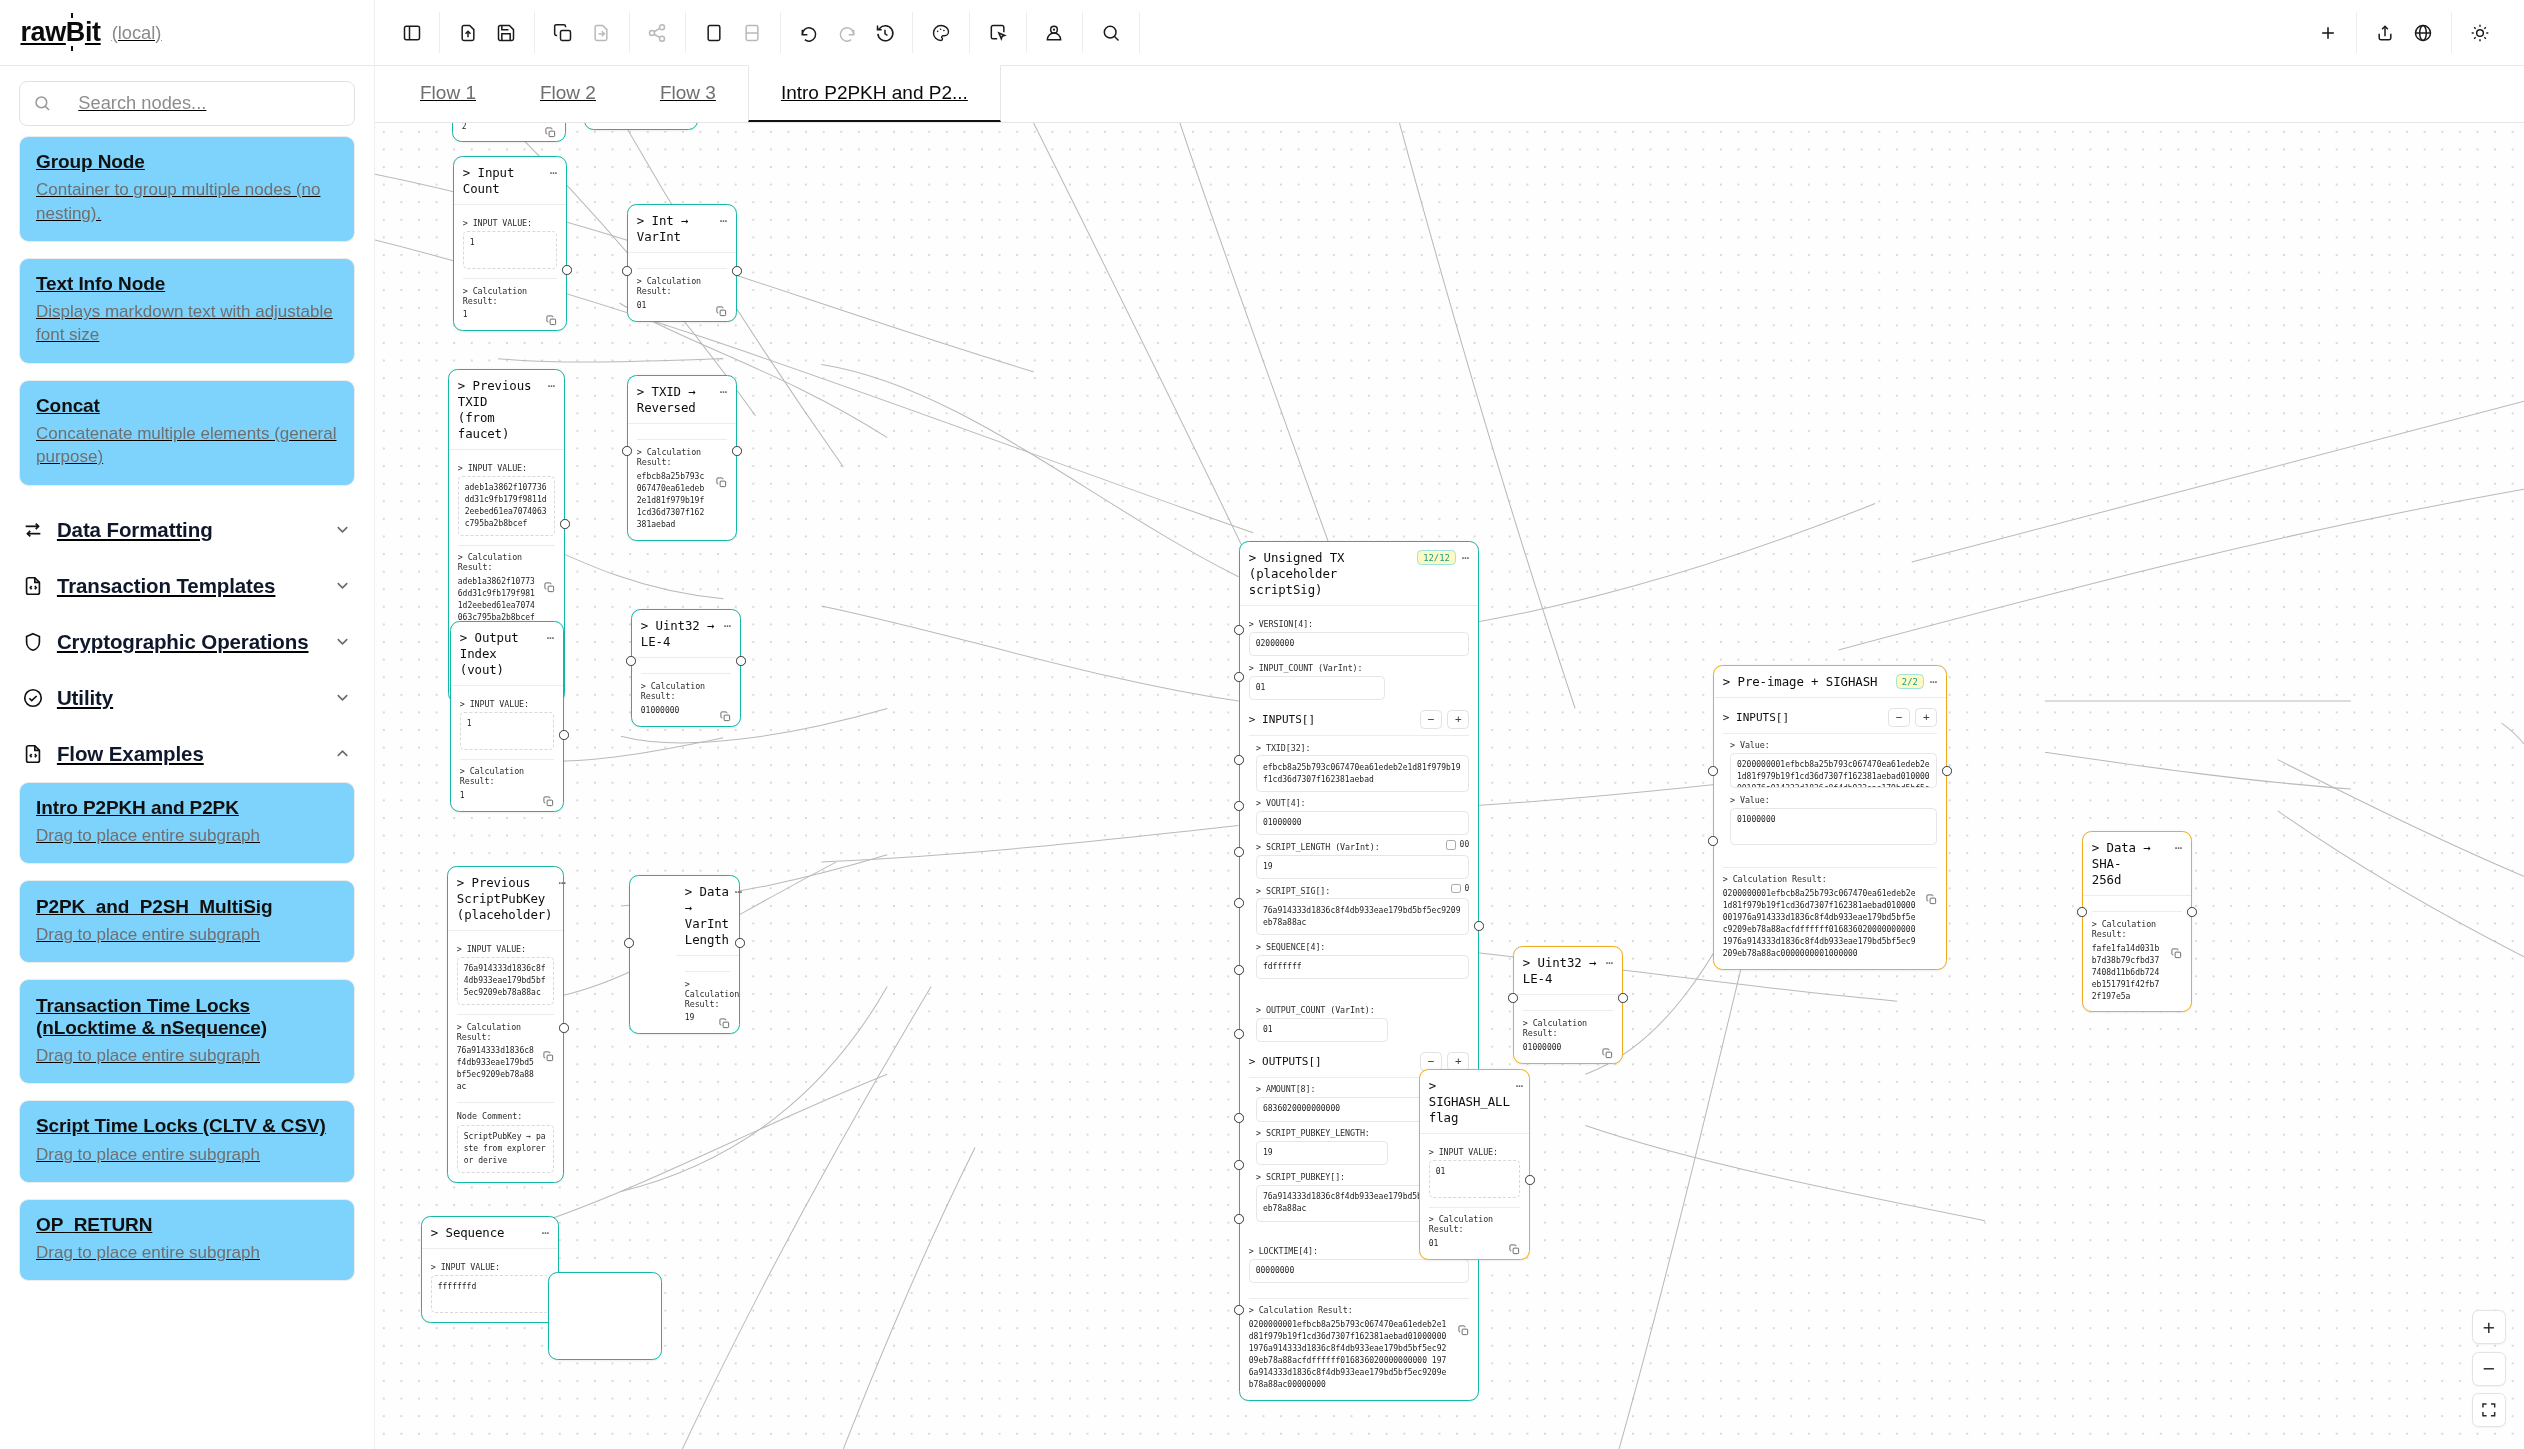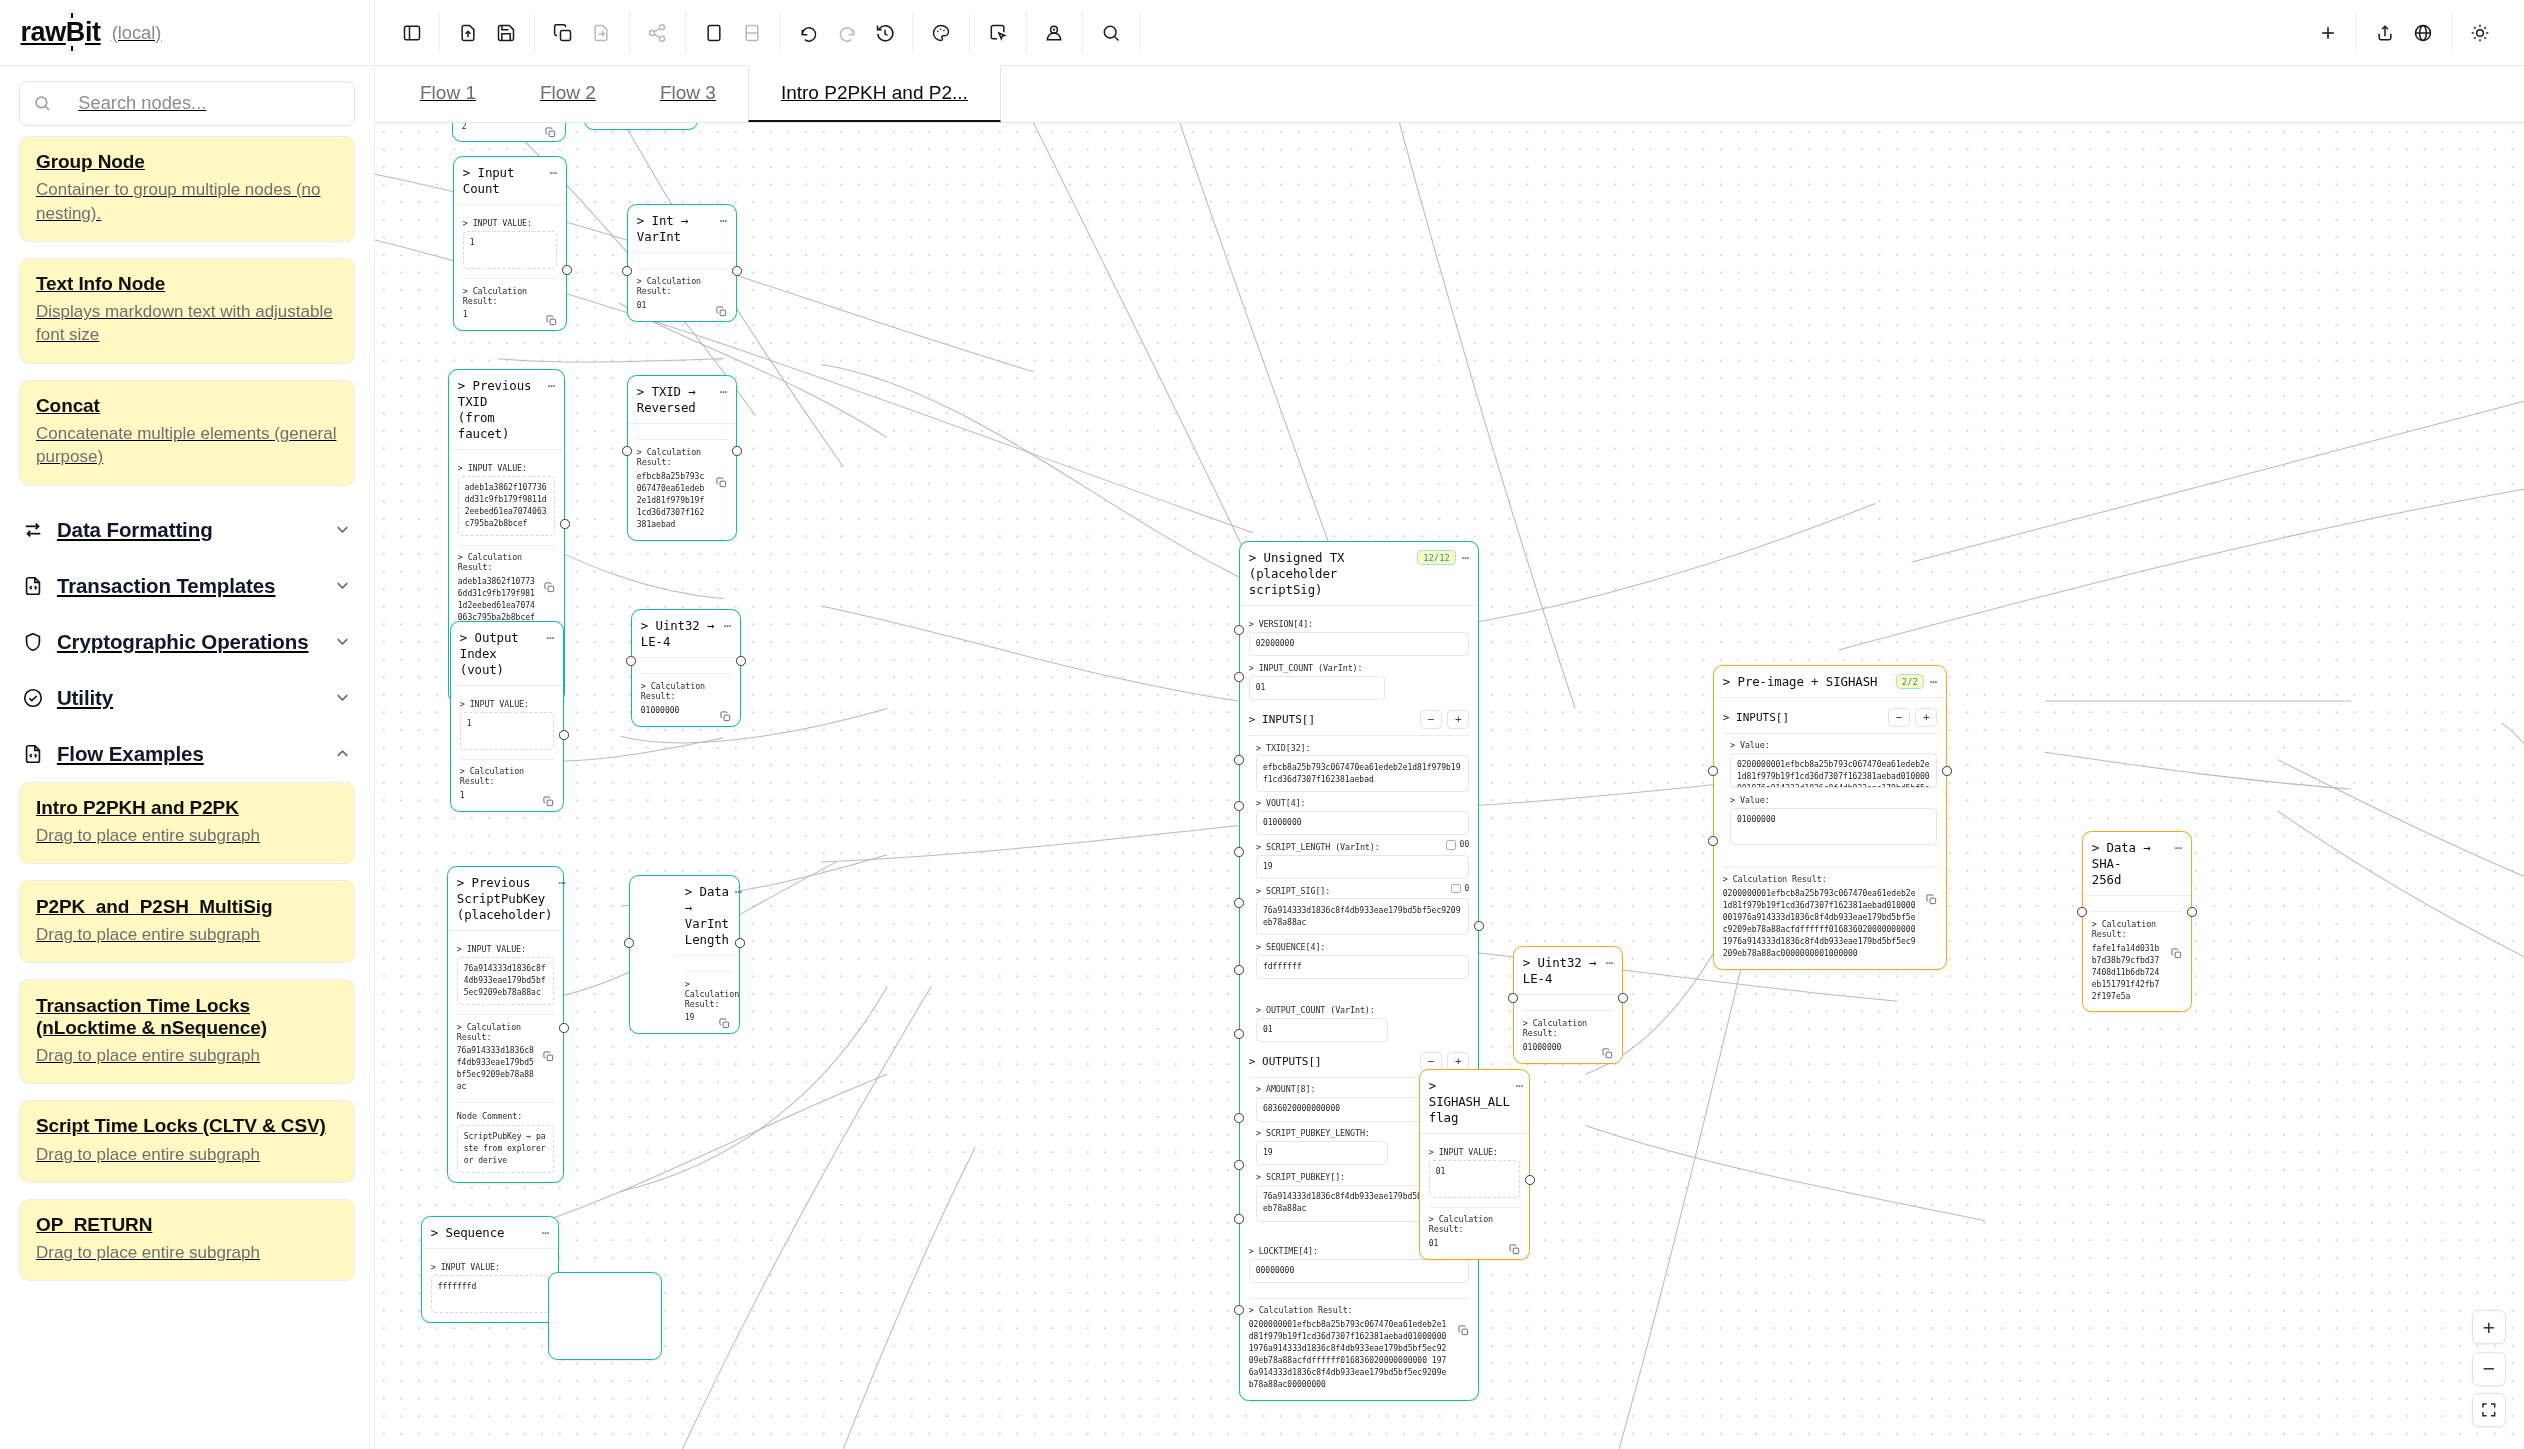--- a/index.html
+++ b/index.html
@@ -59,21 +59,21 @@
   .search-box input {
     border: none; outline: none; font-size: 18.3px; color: #333;
     font-family: "Liberation Sans", sans-serif; width: 100%; background: transparent;
   }
   .search-box input::placeholder { color: #8d8d8d; }
 
   .side-scroll { flex: 1; overflow: hidden; padding: 0 19px 7.3px 19px; }
 
   .node-card {
     border: 0.7px solid #ececec; border-radius: 9.5px; padding: 14.6px 16px 16px 16px;
-    margin-bottom: 16px; cursor: grab; background: #fef9c3;
+    margin-bottom: 16px; cursor: grab; background: #7dd3fc;
   }
   .node-card .nc-title { font-size: 19px; font-weight: 700; color: #101010; letter-spacing: -0.1px; }
   .node-card .nc-desc { font-size: 17px; color: #6f6f6f; line-height: 1.36; margin-top: 5.1px; }
 
   .sec-head {
     display: flex; align-items: center; gap: 13px; padding: 16px 2.9px; cursor: pointer;
   }
   .sec-head .sec-ico { width: 22px; height: 22px; flex: 0 0 22px; color: #111; }
   .sec-head .sec-ico svg { width: 22px; height: 22px; display: block; }
   .sec-head .sec-label { font-size: 20.5px; font-weight: 700; color: #0f172a; letter-spacing: -0.1px; }

